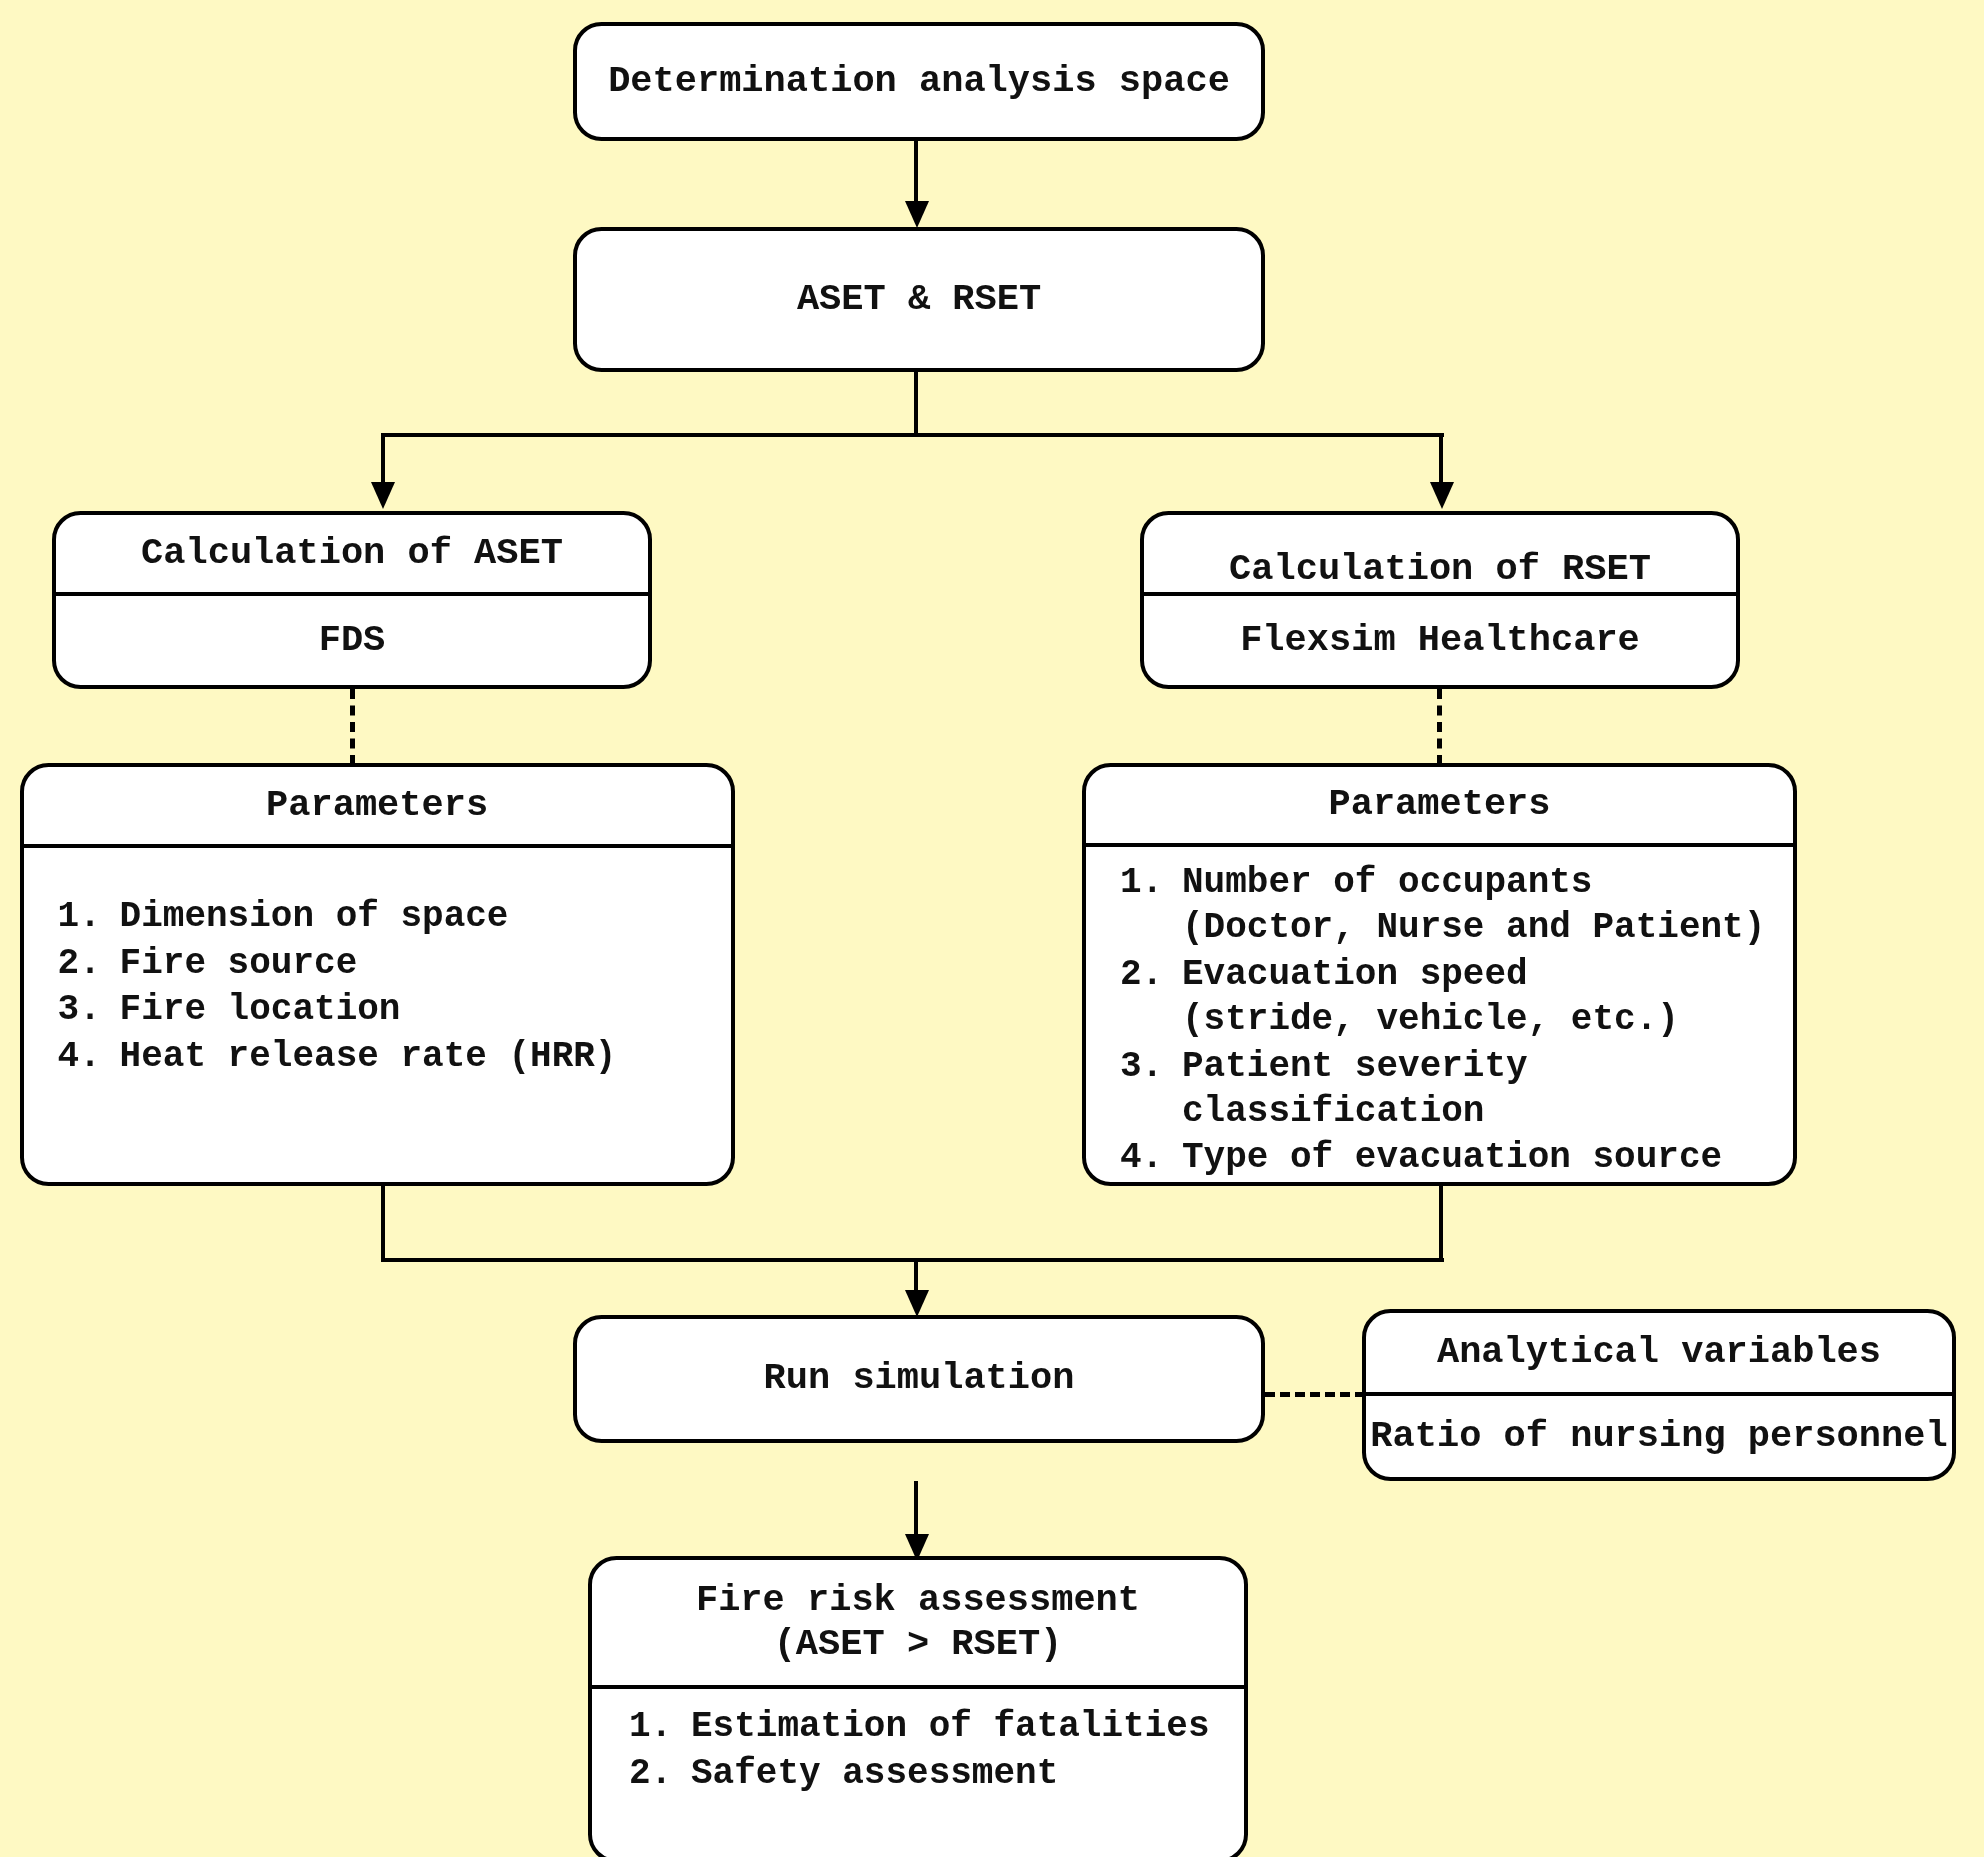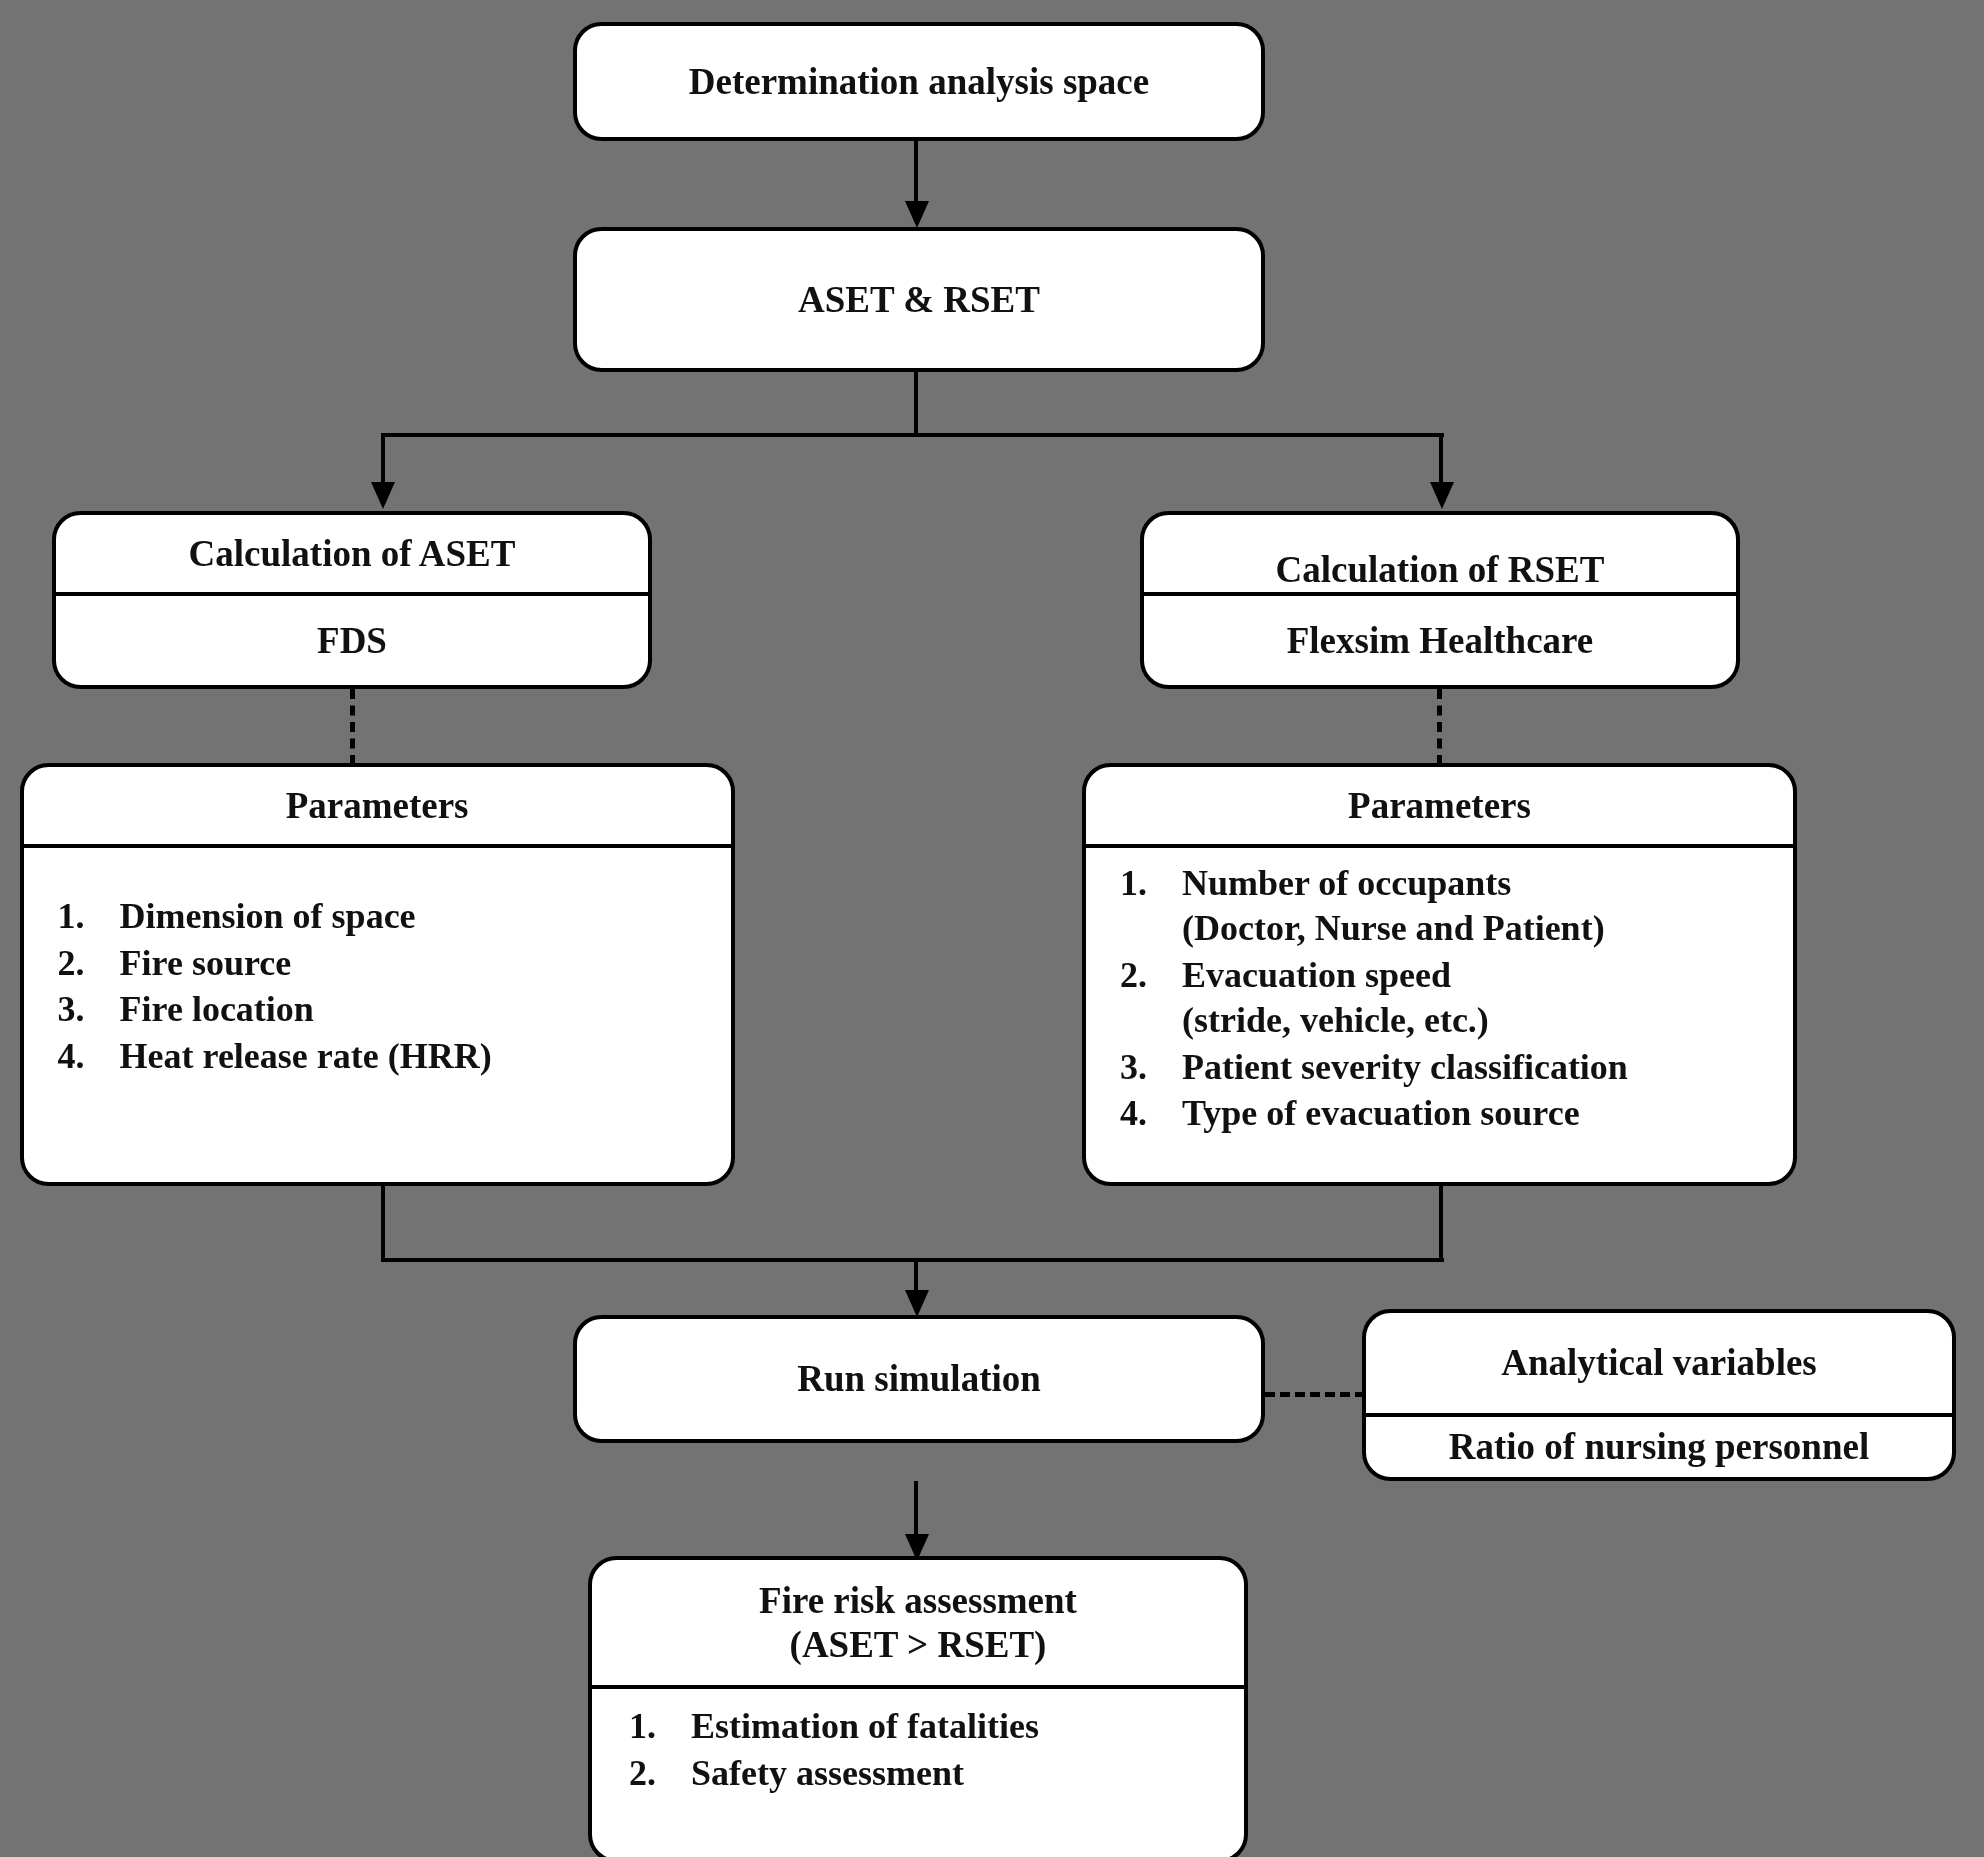--- a/index.html
+++ b/index.html
@@ -4,22 +4,22 @@
 <style>
   html, body {
     margin: 0;
     padding: 0;
     background: #ffffff;
   }
   #canvas {
     position: relative;
     width: 1985px;
     height: 1858px;
-    background: #737373;
-    font-family: Liberation Serif, serif;
+    background: #fef9c3;
+    font-family: Liberation Mono, monospace;
     overflow: hidden;
   }
   .node {
     position: absolute;
     box-sizing: border-box;
     border: 4.2px solid #000000;
     border-radius: 28.5px;
     background: #ffffff;
     display: flex;
     flex-direction: column;
@@ -220,21 +220,21 @@
 
   <div class="node" style="left:573px; top:1315px; width:692px; height:128px;">
     <div class="sec" style="flex:1;">
       <span class="title-text">Run simulation</span>
     </div>
   </div>
 
   <div class="dashh" style="left:1265px; top:1392px; width:100px;"></div>
 
   <div class="node" style="left:1362px; top:1309px; width:594px; height:172px;">
-    <div class="sec divider-below" style="height:104px;justify-content:center;">
+    <div class="sec divider-below" style="height:83px;justify-content:center;">
       <span class="title-text">Analytical variables</span>
     </div>
     <div class="sec" style="flex:1;">
       <span class="sub-text">Ratio of nursing personnel</span>
     </div>
   </div>
 
   <div class="conn vline" style="left:914px; top:1481px; height:56px;"></div>
   <div class="arrowhead" style="left:905px; top:1534px;"></div>
 

